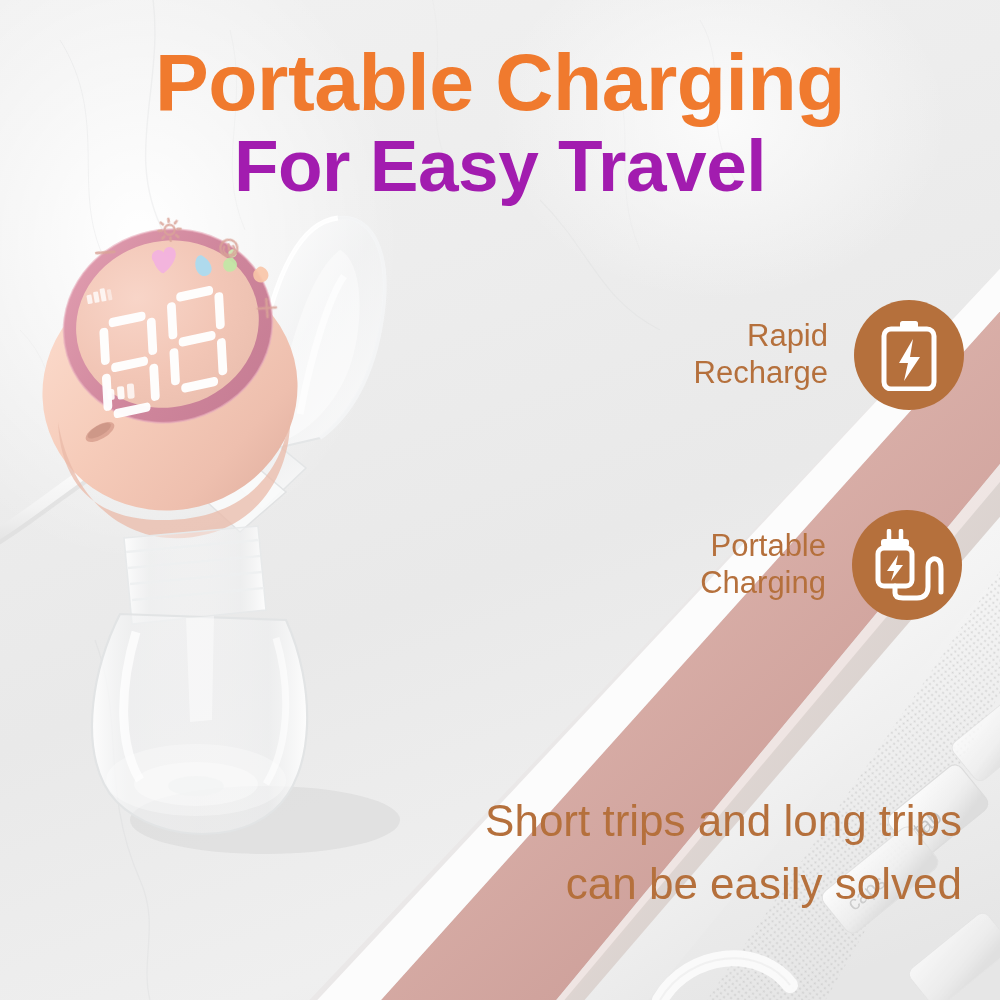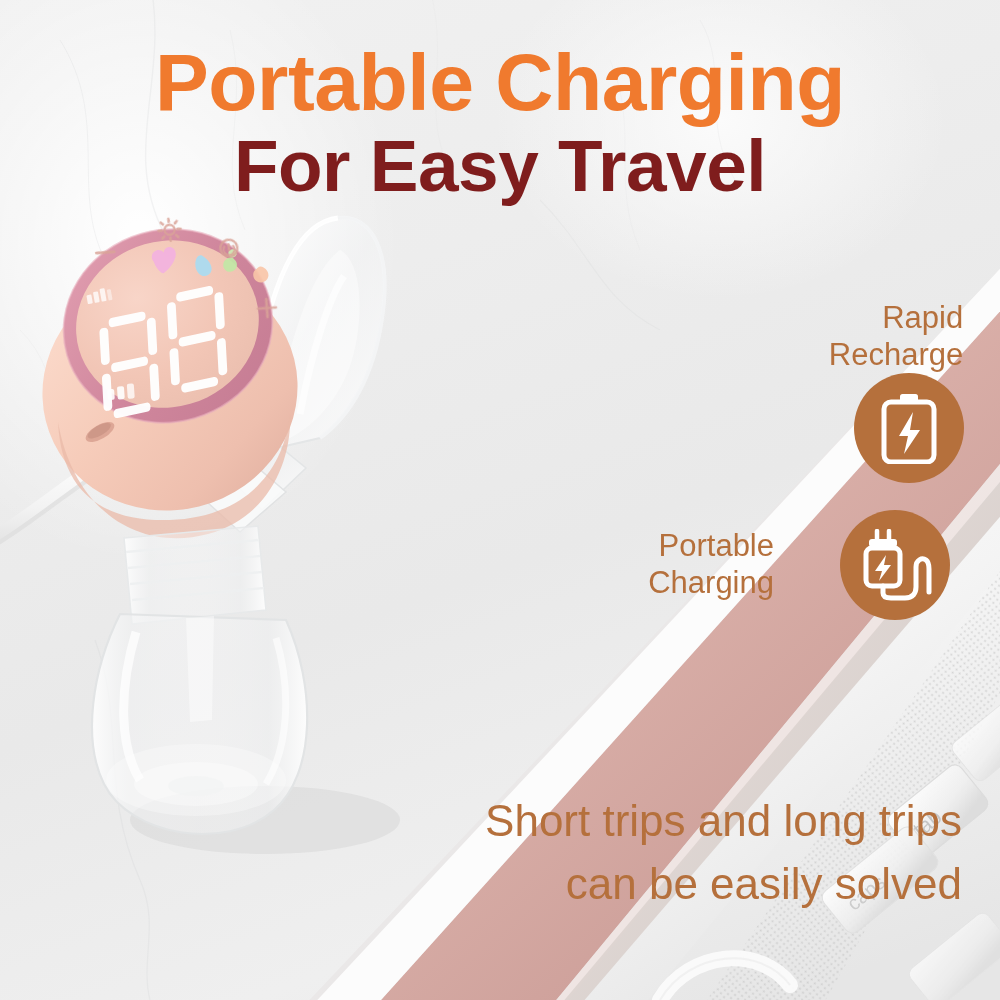--- a/index.html
+++ b/index.html
@@ -31,38 +31,38 @@
   
   .headline { position:absolute; left:0; right:0; top:46px; text-align:center; }
   .hl-line1 {
     font-size:79px; line-height:.94; font-weight:bold;
     color:#f07a2e; letter-spacing:-0.5px;
     transform:scaleX(1.02); transform-origin:center;
     white-space:nowrap;
   }
   .hl-line2 {
     font-size:73px; line-height:1.0; font-weight:bold;
-    color:#7f1d1d; letter-spacing:-0.5px; margin-top:9px;
+    color:#a21caf; letter-spacing:-0.5px; margin-top:9px;
     white-space:nowrap;
   }
 
   
   .feature { position:absolute; display:flex; align-items:center; }
   .feature .flabel {
     color:#b5703c; font-size:31px; line-height:1.18;
     text-align:right; white-space:pre-line; font-weight:normal;
   }
   .circ {
     width:110px; height:110px; border-radius:50%;
     background:#b5703c; margin-left:26px;
     display:flex; align-items:center; justify-content:center;
     flex:0 0 auto;
   }
-  #feature-rapid   { right:36px; top:300px;flex-direction:column; }
-  #feature-portable{ right:50px; top:510px;gap:40px; }
+  #feature-rapid   { right:36px; top:300px; }
+  #feature-portable{ right:38px; top:510px; }
 
   
   .caption {
     position:absolute; right:38px; bottom:85px;
     text-align:right; color:#b5703c;
     font-size:44px; line-height:1.42; white-space:pre-line;
   }
 </style>
 </head>
 <body>

